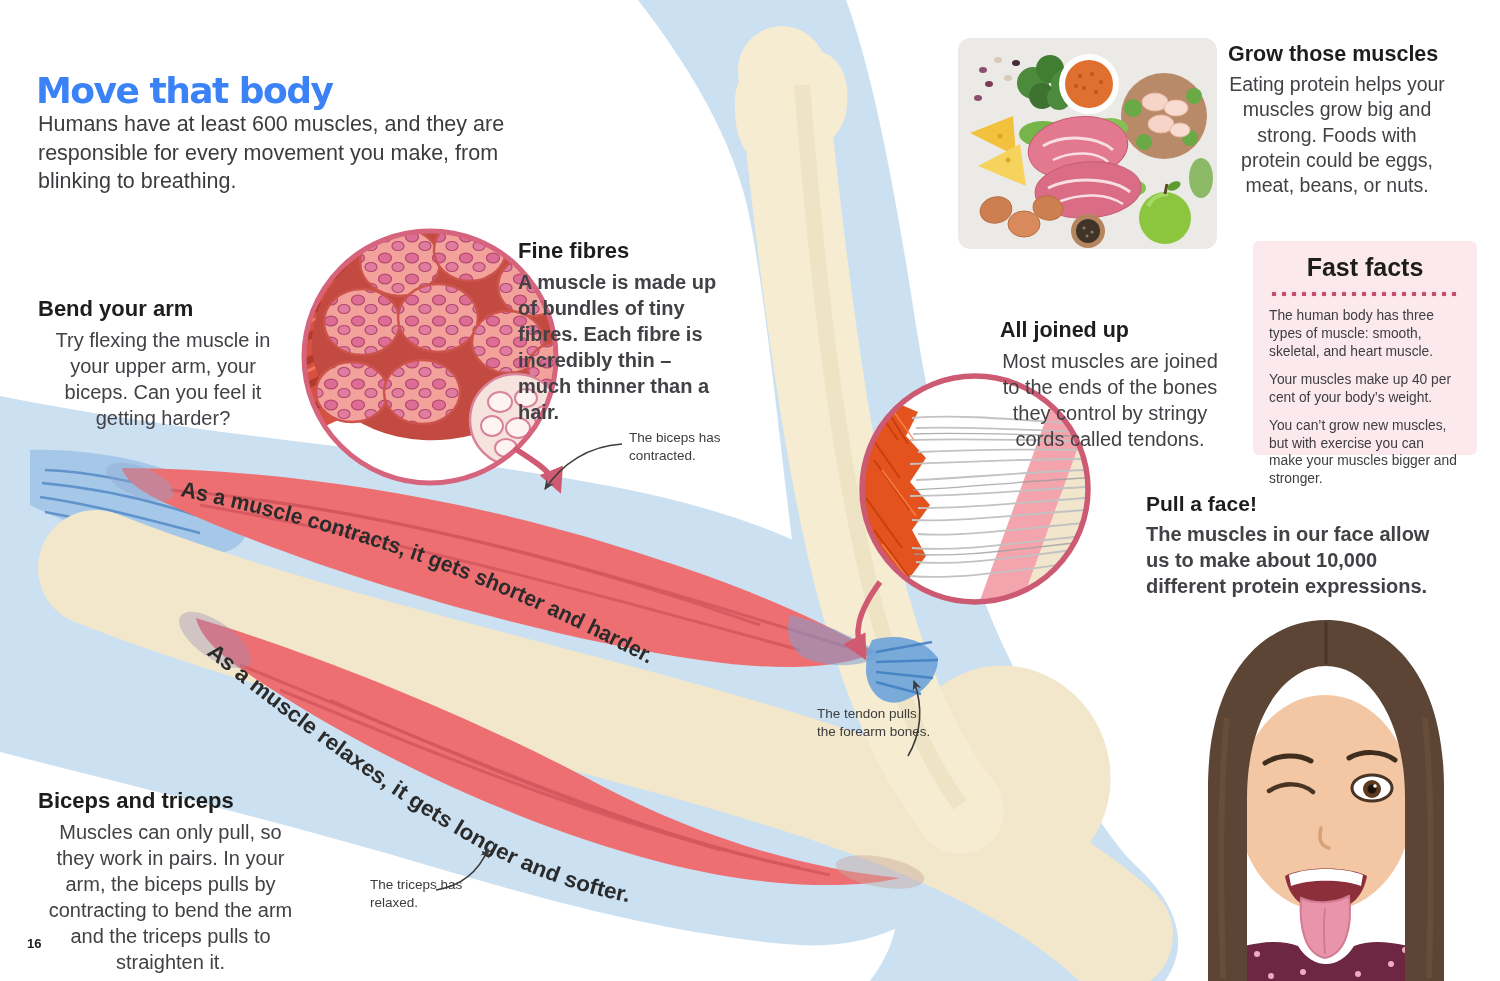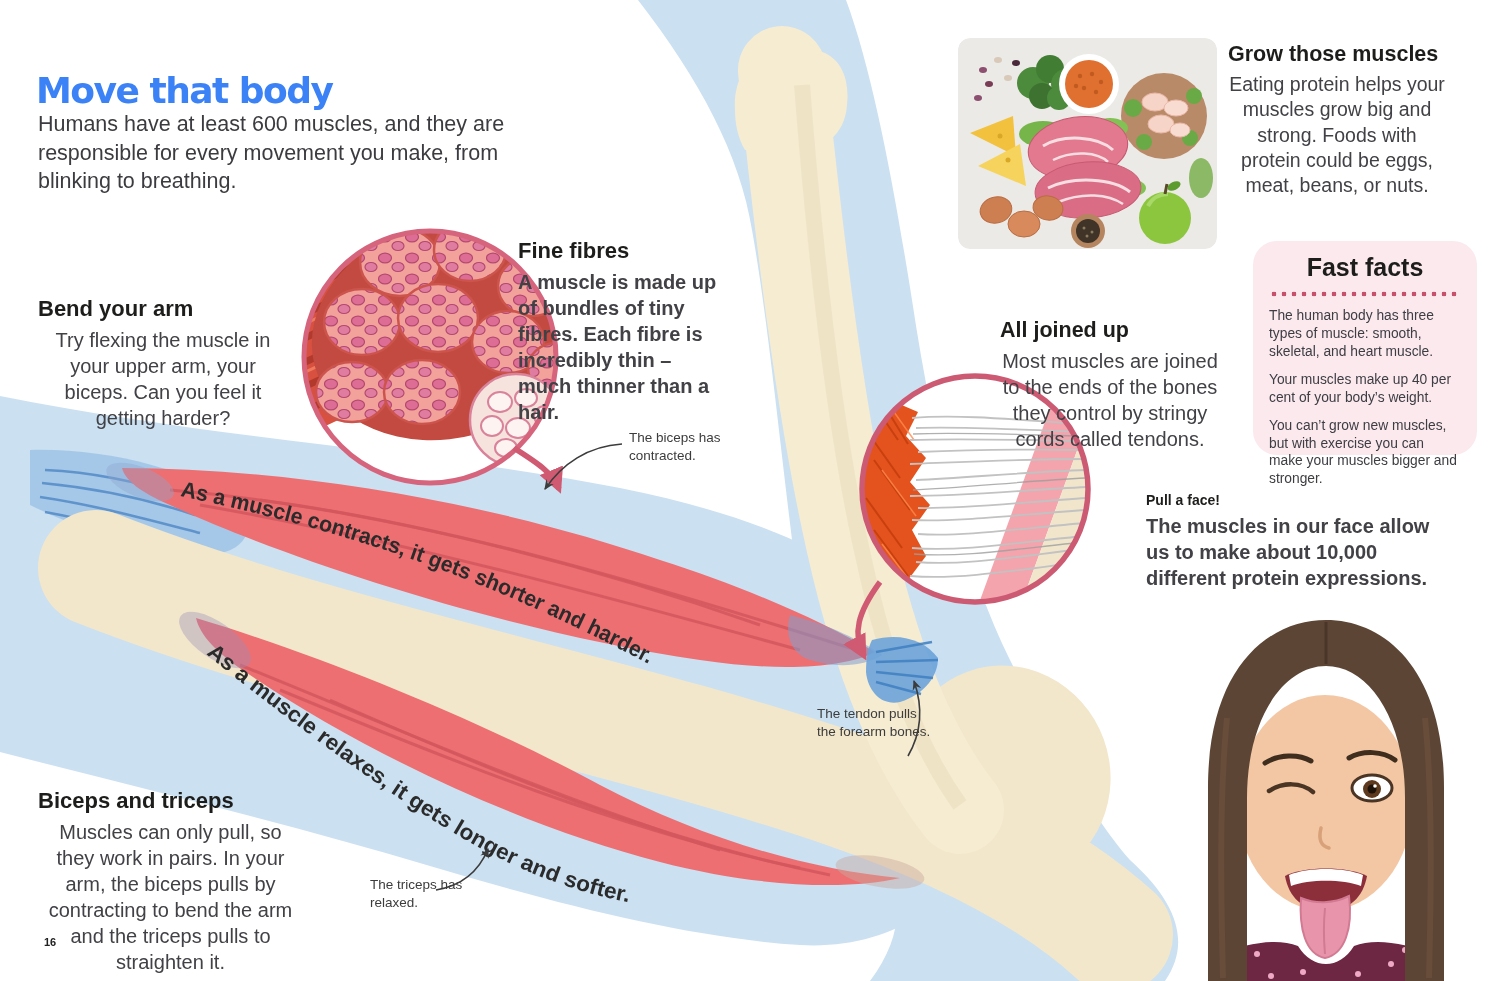--- a/index.html
+++ b/index.html
@@ -4,30 +4,30 @@
 <style>
   html,body{margin:0;padding:0;width:1500px;height:981px;overflow:hidden;background:#ffffff;}
   body{font-family:"Liberation Sans", sans-serif;color:#3f3f44;position:relative;}
   .abs{position:absolute;}
   h1,h2,p{margin:0;padding:0;}
   .page-title{font-family:"DejaVu Sans", sans-serif;font-size:36px;font-weight:800;letter-spacing:-1.5px;color:#3b82f6;margin-top:36px;}
   .intro{font-size:21.5px;line-height:1.33;color:#3c3c40;}
   .sec-head{font-size:22px;font-weight:700;color:#1d1d1b;}
   .sec-body{font-size:20px;line-height:1.3;color:#414146;margin-top:5px;text-align:center;}
   .annot{font-size:13.5px;line-height:1.32;color:#3c3c3c;}
-  .ff-box{background:#fbe9ee;border-radius:24px;padding:12px 16px 14px 16px;box-sizing:border-box;}
+  .ff-box{background:#fbe9ee;border-radius:6px;padding:12px 16px 14px 16px;box-sizing:border-box;}
   .ff-title{text-align:center;font-size:25px;font-weight:700;color:#1d1d1b;}
   .ff-dots{height:6px;margin:9px 2px 10px 2px;
      background:radial-gradient(circle at 3px 3px,#c7506d 2.2px,rgba(0,0,0,0) 2.6px);
      background-size:10px 6px;background-repeat:repeat-x;}
   .ff-fact{font-size:13.8px;line-height:1.3;color:#3d3d42;margin-bottom:10px;}
   .photo{border-radius:12px;overflow:hidden;}
   .center{text-align:left;font-weight:bold;}
   .right{text-align:center;}
-  .pagenum{font-size:11px;font-weight:700;color:#222;margin-left:17px;}
+  .pagenum{font-size:13px;font-weight:700;color:#222;}
 </style>
 </head>
 <body>
 
 <svg class="abs" style="left:0;top:0" width="1500" height="981" viewBox="0 0 1500 981">
   <defs>
     <marker id="mPink" viewBox="0 0 10 10" refX="8" refY="5" markerWidth="4.6" markerHeight="4.6" orient="auto">
       <path d="M0,0 L10,5 L0,10 Z" fill="#cf5a72"></path>
     </marker>
     <marker id="mDark" viewBox="0 0 10 10" refX="8" refY="5" markerWidth="7" markerHeight="7" orient="auto">
@@ -235,21 +235,21 @@
   <h2 class="sec-head" style="font-size:21.5px">Grow those muscles</h2>
   <p class="sec-body" style="font-size:19.5px">Eating protein helps your muscles grow big and strong. Foods with protein could be eggs, meat, beans, or nuts.</p>
 </div>
 
 <div class="abs" style="left:1000px;top:318px;width:220px">
   <h2 class="sec-head" style="font-size:21.5px">All joined up</h2>
   <p class="sec-body right">Most muscles are joined to the ends of the bones they control by stringy cords called tendons.</p>
 </div>
 
 <div class="abs" style="left:1146px;top:492px;width:300px">
-  <h2 class="sec-head center" style="font-size:14px">Pull a face!</h2>
+  <h2 class="sec-head center" style="font-size:21px">Pull a face!</h2>
   <p class="sec-body center">The muscles in our face allow us to make about 10,000 different protein expressions.</p>
 </div>
 
 <div class="abs" style="left:38px;top:788px;width:265px">
   <h2 class="sec-head">Biceps and triceps</h2>
   <p class="sec-body">Muscles can only pull, so they work in pairs. In your arm, the biceps pulls by contracting to bend the arm and the triceps pulls to straighten it.</p>
 </div>
 
 <div class="abs ff-box" style="left:1253px;top:241px;width:224px;height:214px">
   <div class="ff-title">Fast facts</div>

